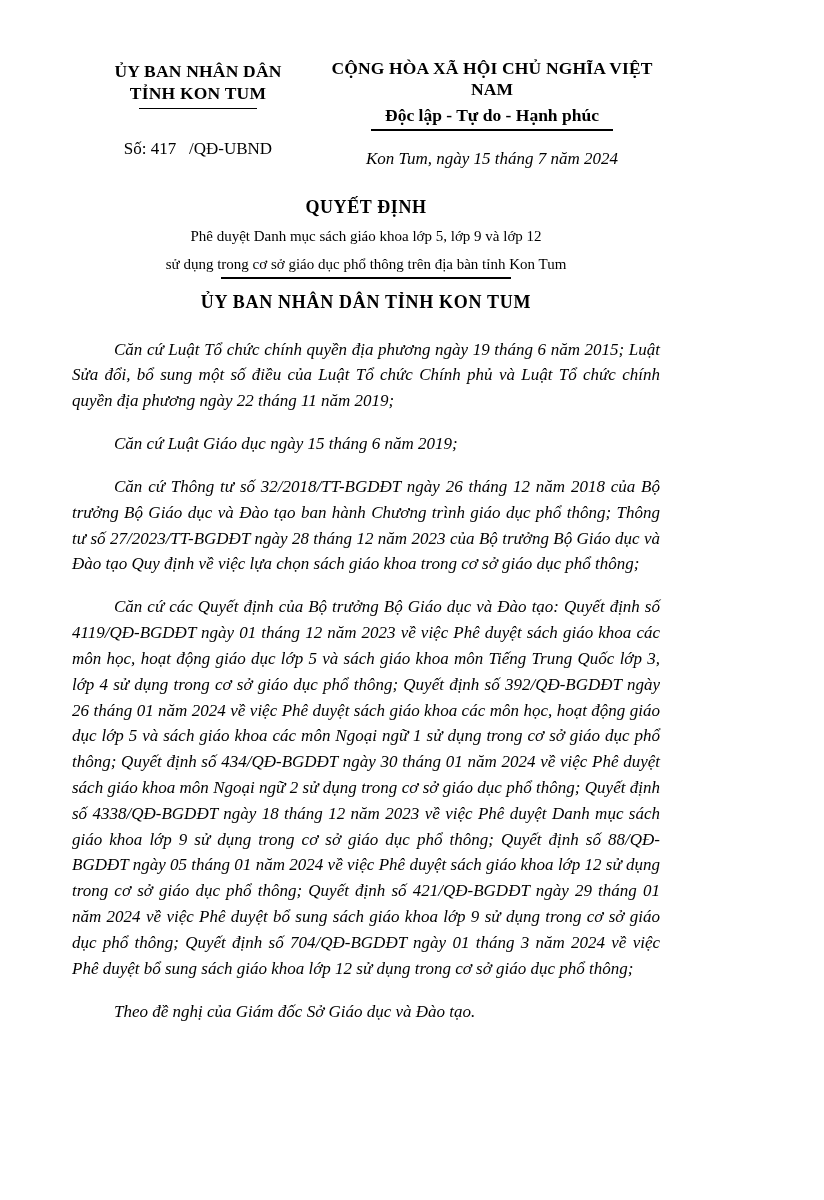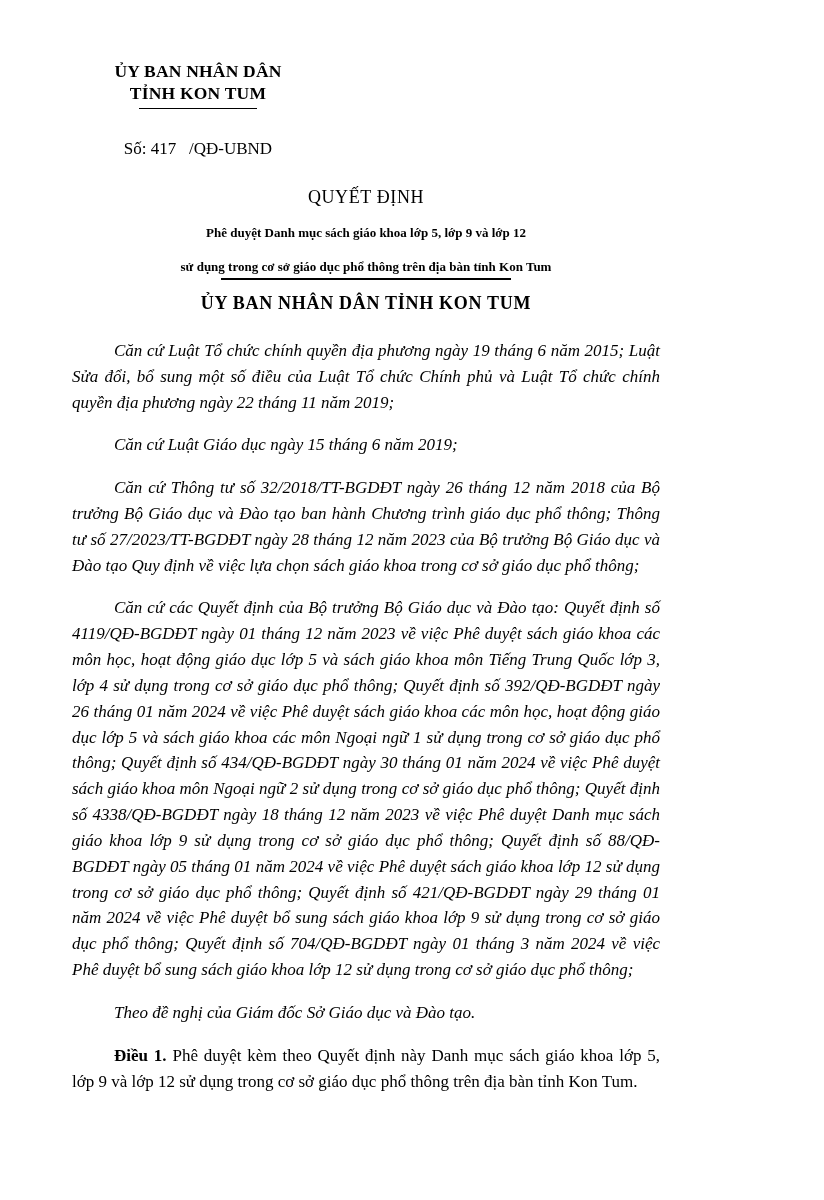--- a/index.html
+++ b/index.html
@@ -76,29 +76,29 @@
     font-size: 17px;
     margin-top: 18px;
   }
 
   
   .title-block {
     margin-top: 28px;
     text-align: center;
   }
   .decision-word {
-    font-weight: normal;
+    font-weight: bold;
     font-size: 18px;
     letter-spacing: 0.6px;
   }
   .decision-title {
-    font-weight: bold;
-    font-size: 13px;
+    font-weight: normal;
+    font-size: 15px;
     line-height: 1.38;
-    margin-top: 16px;
+    margin-top: 8px;
     padding: 0 24px;
   }
   .title-underline {
     width: 290px;
     height: 1.6px;
     background: #000;
     margin: 2px auto 0 auto;
   }
 
   .issuer {
@@ -148,35 +148,40 @@
 
 <div class="page">
 
   <div class="header">
     <div class="header-left">
       <div class="org-name">ỦY BAN NHÂN DÂN</div>
       <div class="org-name">TỈNH KON TUM</div>
       <div class="org-underline"></div>
       <div class="doc-number">Số: 417   /QĐ-UBND</div>
     </div>
+    <div class="header-right">
+      <div class="nation-name">CỘNG HÒA XÃ HỘI CHỦ NGHĨA VIỆT NAM</div>
+      <div class="nation-motto">Độc lập - Tự do - Hạnh phúc</div>
+      <div class="motto-underline"></div>
+      <div class="place-date">Kon Tum, ngày 15 tháng 7 năm 2024</div>
+    </div>
   </div>
 
   <div class="title-block">
     <div class="decision-word">QUYẾT ĐỊNH</div>
     <div class="decision-title">Phê duyệt Danh mục sách giáo khoa lớp 5, lớp 9 và lớp 12</div>
     <div class="decision-title">sử dụng trong cơ sở giáo dục phổ thông trên địa bàn tỉnh Kon Tum</div>
     <div class="title-underline"></div>
   </div>
 
   <div class="issuer">ỦY BAN NHÂN DÂN TỈNH KON TUM</div>
 
   <div class="body-text">
     <p class="para">Căn cứ Luật Tổ chức chính quyền địa phương ngày 19 tháng 6 năm 2015; Luật Sửa đổi, bổ sung một số điều của Luật Tổ chức Chính phủ và Luật Tổ chức chính quyền địa phương ngày 22 tháng 11 năm 2019;</p>
     <p class="para">Căn cứ Luật Giáo dục ngày 15 tháng 6 năm 2019;</p>
     <p class="para">Căn cứ Thông tư số 32/2018/TT-BGDĐT ngày 26 tháng 12 năm 2018 của Bộ trưởng Bộ Giáo dục và Đào tạo ban hành Chương trình giáo dục phổ thông; Thông tư số 27/2023/TT-BGDĐT ngày 28 tháng 12 năm 2023 của Bộ trưởng Bộ Giáo dục và Đào tạo Quy định về việc lựa chọn sách giáo khoa trong cơ sở giáo dục phổ thông;</p>
     <p class="para">Căn cứ các Quyết định của Bộ trưởng Bộ Giáo dục và Đào tạo: Quyết định số 4119/QĐ-BGDĐT ngày 01 tháng 12 năm 2023 về việc Phê duyệt sách giáo khoa các môn học, hoạt động giáo dục lớp 5 và sách giáo khoa môn Tiếng Trung Quốc lớp 3, lớp 4 sử dụng trong cơ sở giáo dục phổ thông; Quyết định số 392/QĐ-BGDĐT ngày 26 tháng 01 năm 2024 về việc Phê duyệt sách giáo khoa các môn học, hoạt động giáo dục lớp 5 và sách giáo khoa các môn Ngoại ngữ 1 sử dụng trong cơ sở giáo dục phổ thông; Quyết định số 434/QĐ-BGDĐT ngày 30 tháng 01 năm 2024 về việc Phê duyệt sách giáo khoa môn Ngoại ngữ 2 sử dụng trong cơ sở giáo dục phổ thông; Quyết định số 4338/QĐ-BGDĐT ngày 18 tháng 12 năm 2023 về việc Phê duyệt Danh mục sách giáo khoa lớp 9 sử dụng trong cơ sở giáo dục phổ thông; Quyết định số 88/QĐ-BGDĐT ngày 05 tháng 01 năm 2024 về việc Phê duyệt sách giáo khoa lớp 12 sử dụng trong cơ sở giáo dục phổ thông; Quyết định số 421/QĐ-BGDĐT ngày 29 tháng 01 năm 2024 về việc Phê duyệt bổ sung sách giáo khoa lớp 9 sử dụng trong cơ sở giáo dục phổ thông; Quyết định số 704/QĐ-BGDĐT ngày 01 tháng 3 năm 2024 về việc Phê duyệt bổ sung sách giáo khoa lớp 12 sử dụng trong cơ sở giáo dục phổ thông;</p>
     <p class="para last-basis">Theo đề nghị của Giám đốc Sở Giáo dục và Đào tạo.</p>
 
 
-    <p class="para article"><b>Điều 1.</b><span> Phê duyệt kèm theo Quyết định này Danh mục sách giáo khoa lớp 5, lớp 9 và lớp 12 sử dụng trong cơ sở giáo dục phổ thông trên địa bàn tỉnh Kon Tum.</span></p>
   </div>
 
 </div>
 
 </body></html>

